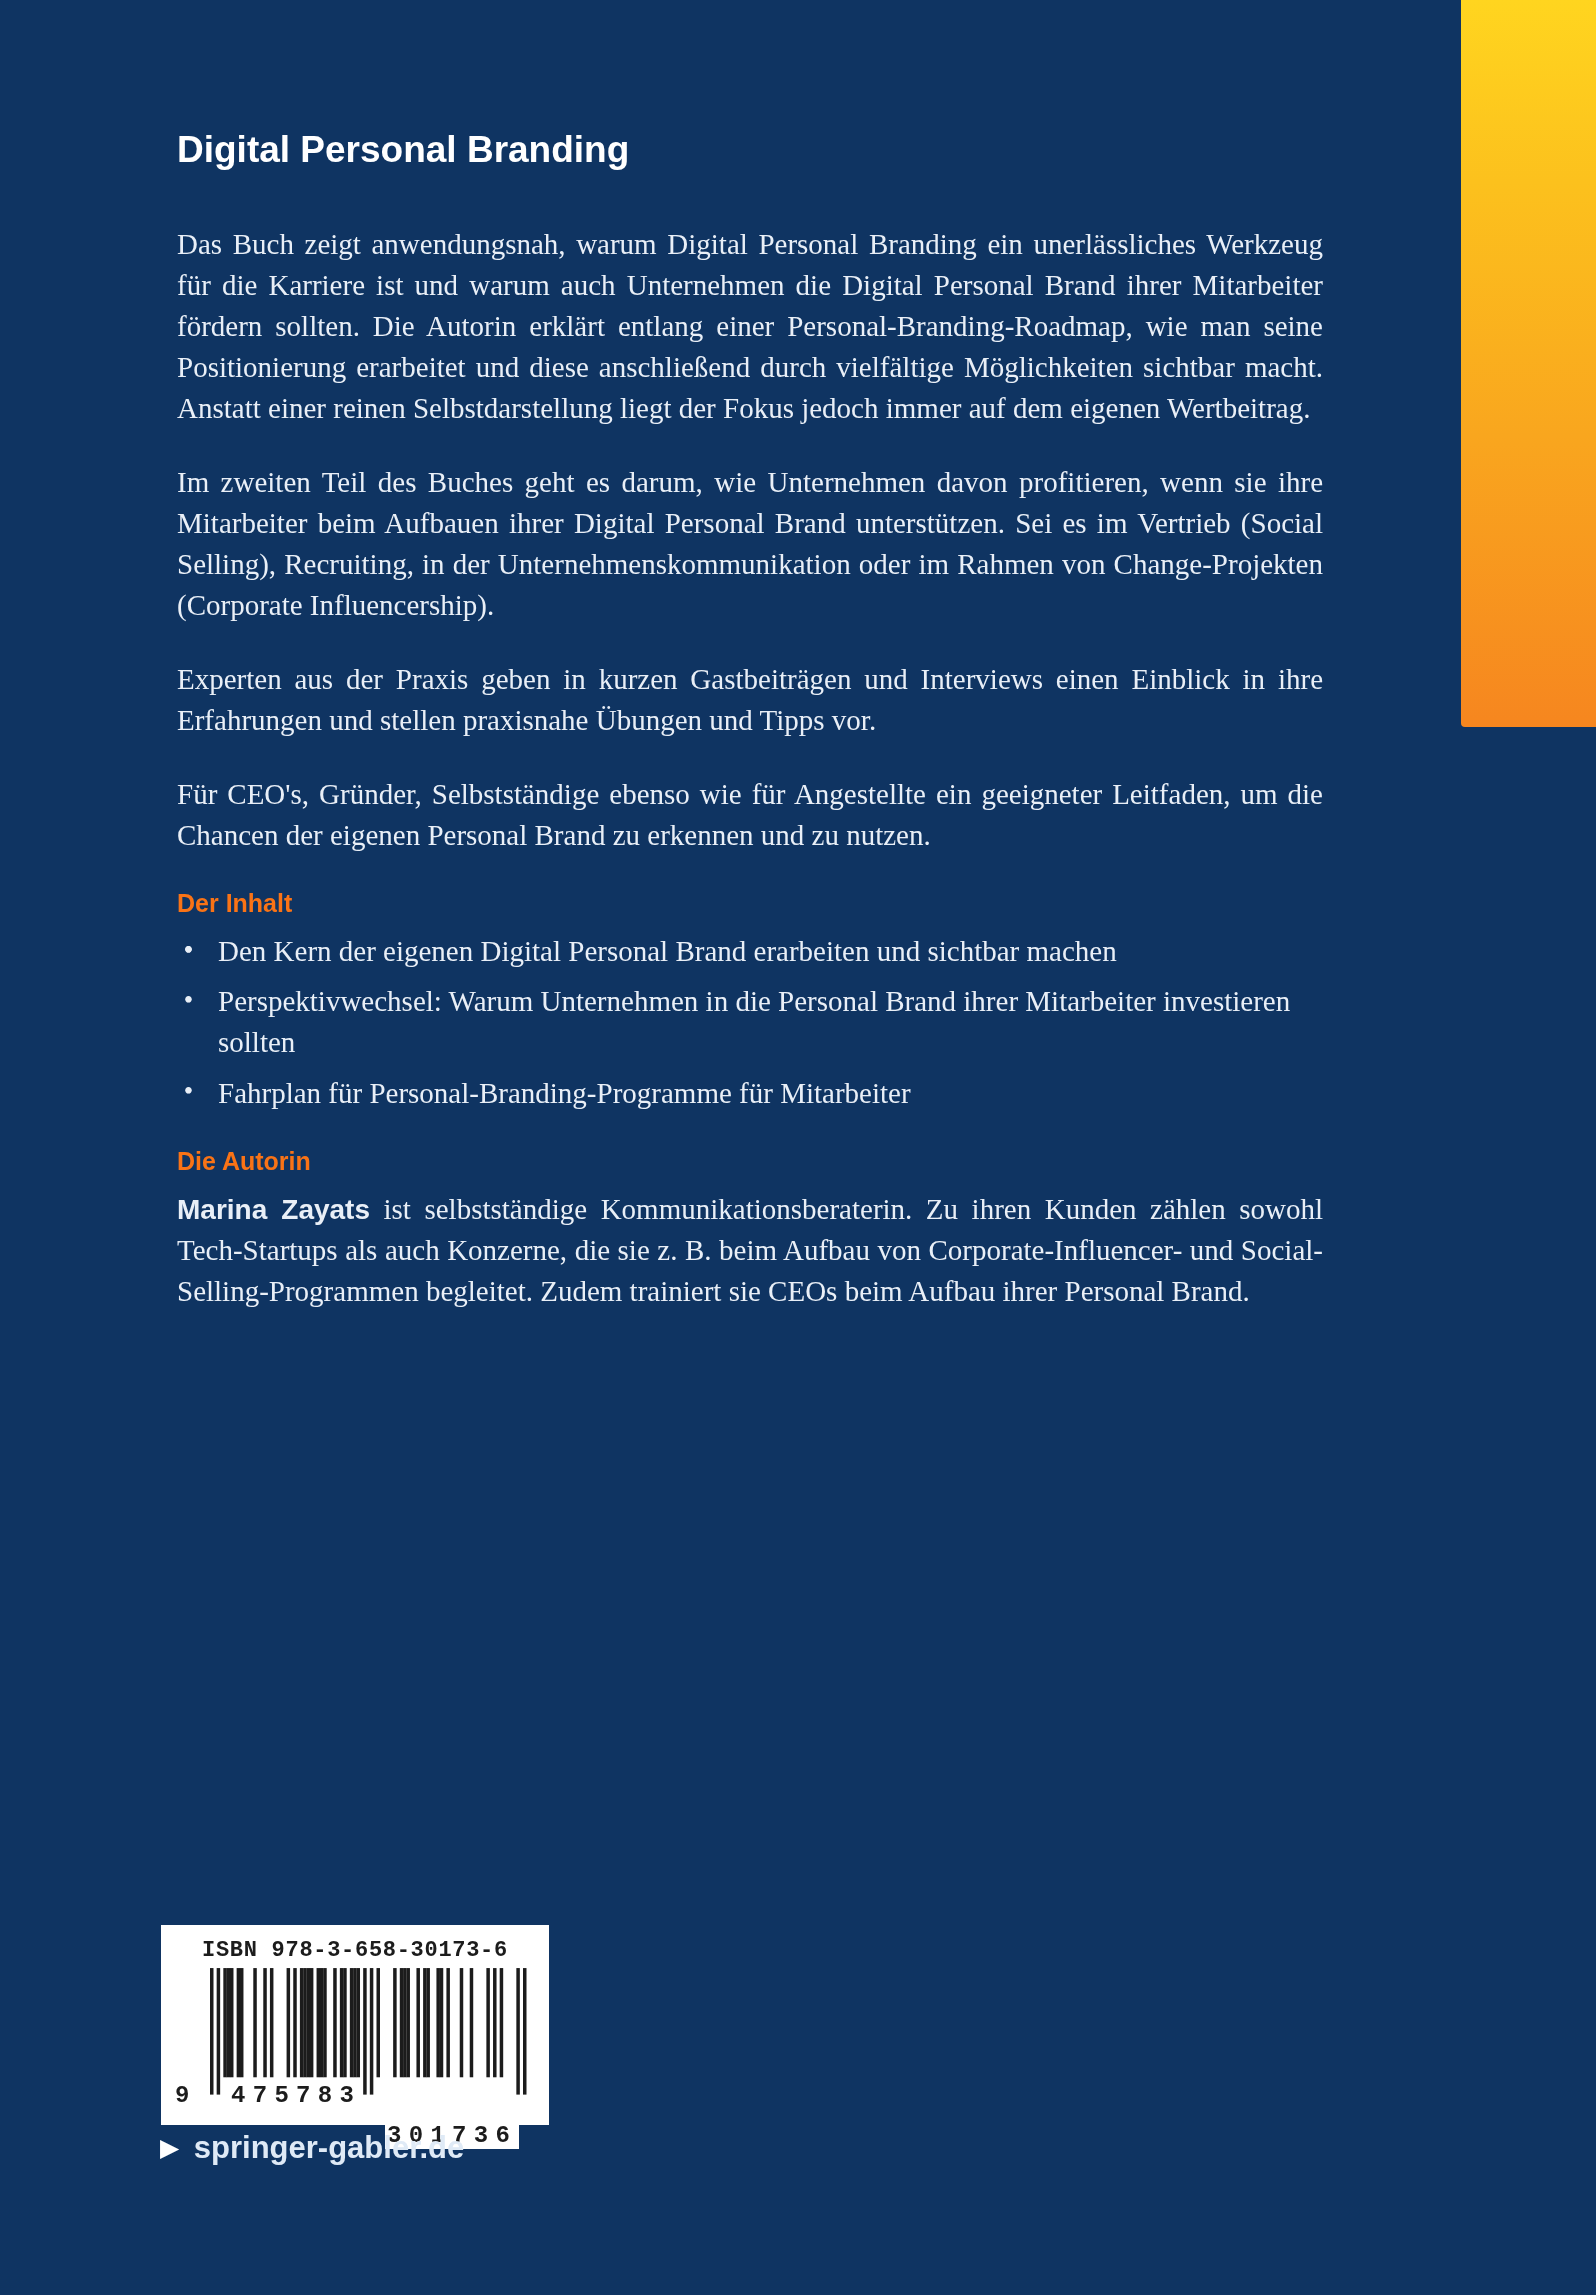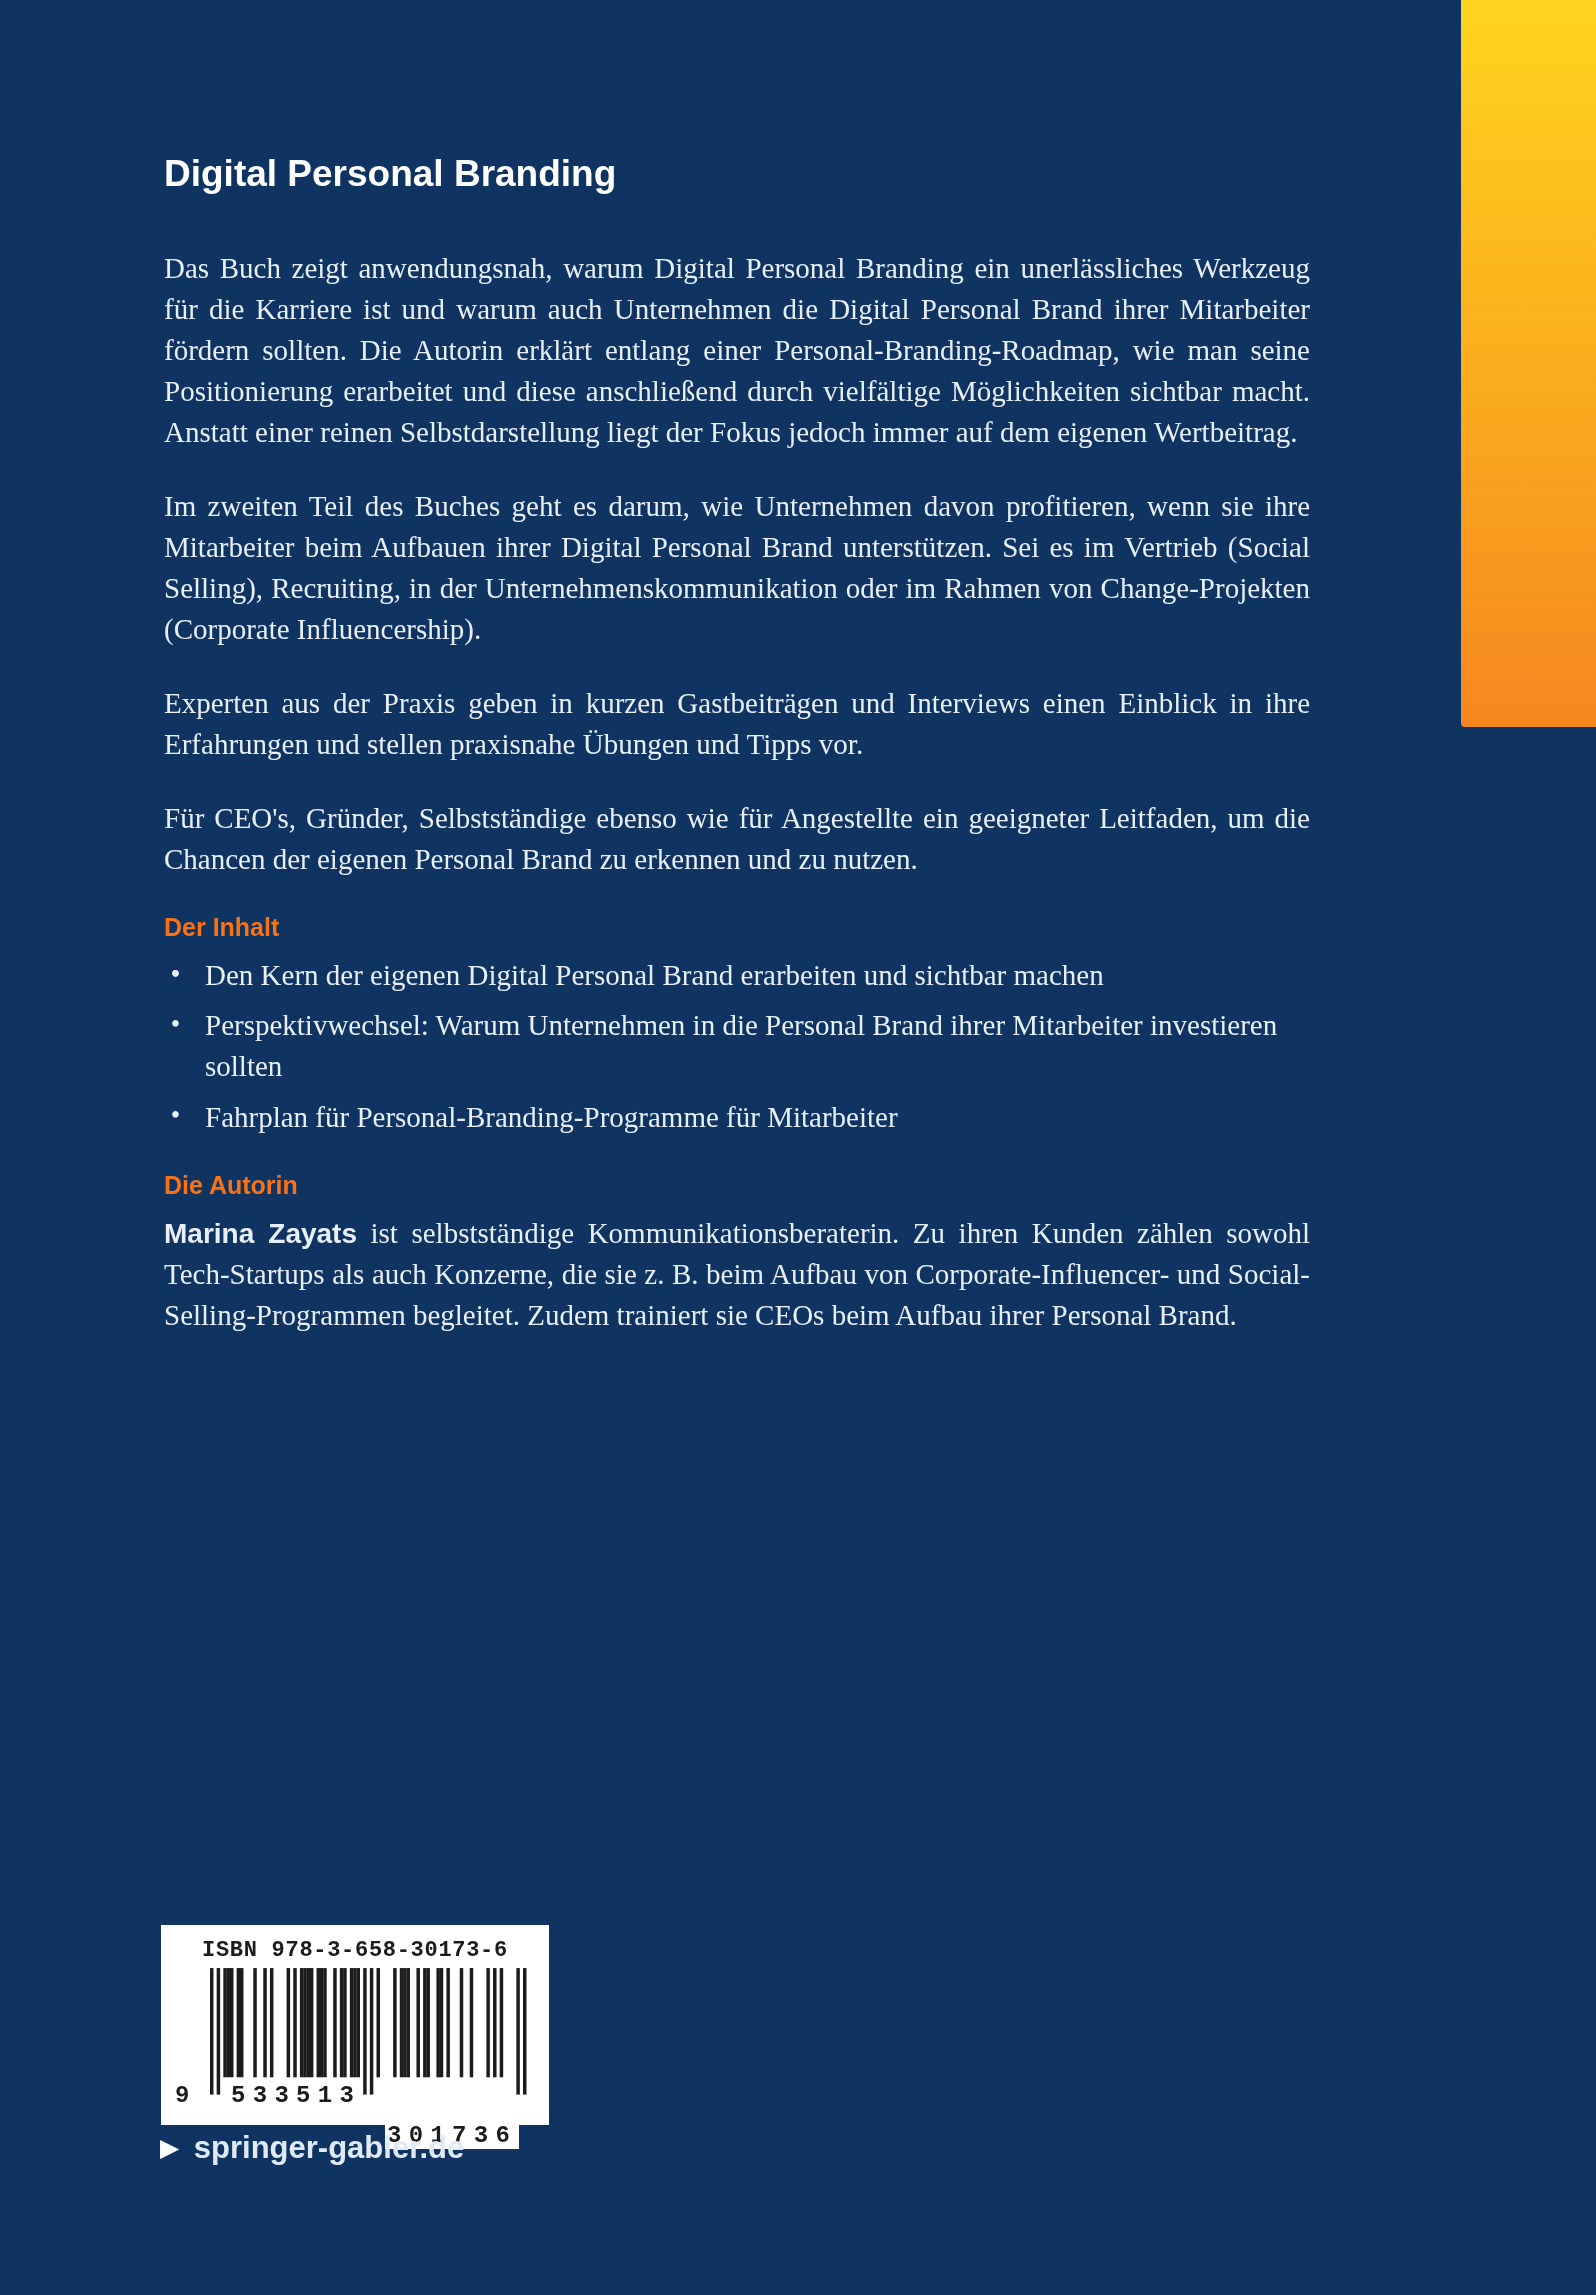--- a/index.html
+++ b/index.html
@@ -19,25 +19,24 @@
     position: absolute;
     top: 0;
     right: 0;
     width: 136px;
     height: 727px;
     background: linear-gradient(180deg, #ffd51f 0%, #fcc11d 25%, #f9a61e 60%, #f6861f 100%);
     border-bottom-left-radius: 4px;
   }
   .content {
     position: absolute;
-    left: 164px;
+    left: 177px;
     top: 0;
     width: 1146px;
     color: #e9eff7;
-    margin-top: 24px;
   }
   .title {
     margin: 128px 0 0 0;
     font-family: "Liberation Sans", sans-serif;
     font-weight: bold;
     font-size: 37px;
     line-height: 43px;
     letter-spacing: 0px;
     color: #ffffff;
   }
@@ -237,21 +236,21 @@
         <rect x="355.0" y="0" width="5.25" height="164" fill="#1c1c1c"></rect>
         <rect x="375.0" y="0" width="5.25" height="164" fill="#1c1c1c"></rect>
         <rect x="390.0" y="0" width="5.25" height="164" fill="#1c1c1c"></rect>
         <rect x="415.0" y="0" width="5.25" height="164" fill="#1c1c1c"></rect>
         <rect x="425.0" y="0" width="5.25" height="164" fill="#1c1c1c"></rect>
         <rect x="435.0" y="0" width="5.25" height="164" fill="#1c1c1c"></rect>
         <rect x="460.0" y="0" width="5.25" height="190" fill="#1c1c1c"></rect>
         <rect x="470.0" y="0" width="5.25" height="190" fill="#1c1c1c"></rect>
       </svg>
     <span class="bc-digit bc-digit-9">9</span>
-    <span class="bc-digit bc-digit-left">533513</span>
+    <span class="bc-digit bc-digit-left">475783</span>
     <span class="bc-digit bc-digit-right">301736</span>
   </div>
 
   <div class="publisher-row">
     <span class="arrow-icon">▶</span>
     <span class="publisher-url">springer-gabler.de</span>
   </div>
 
 </div>
 

